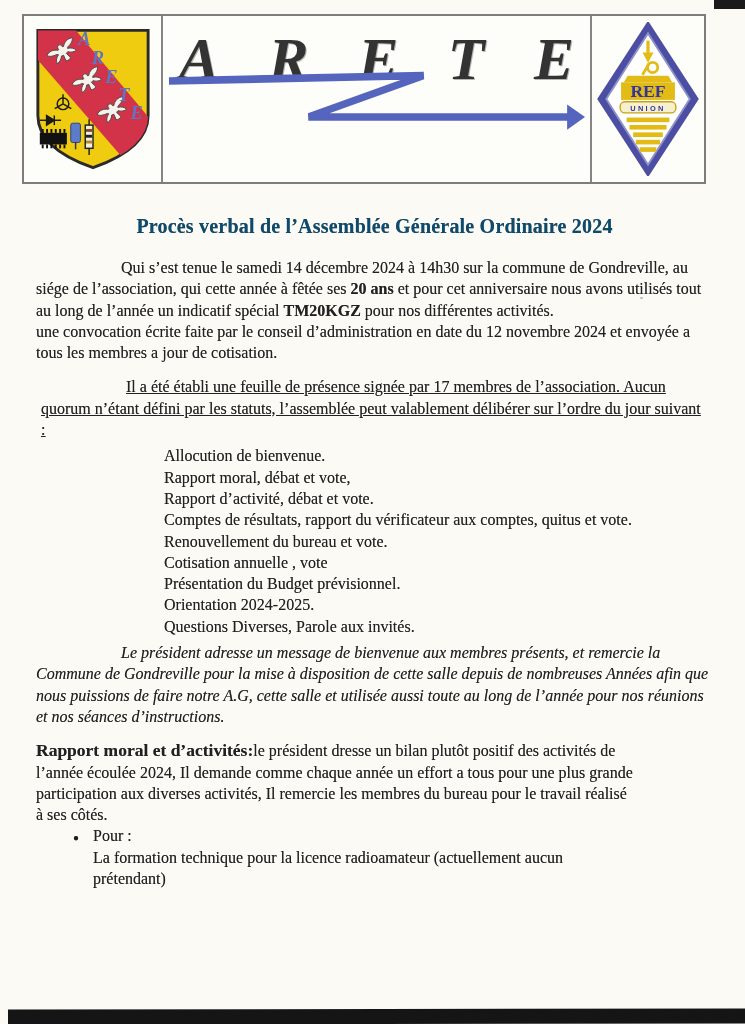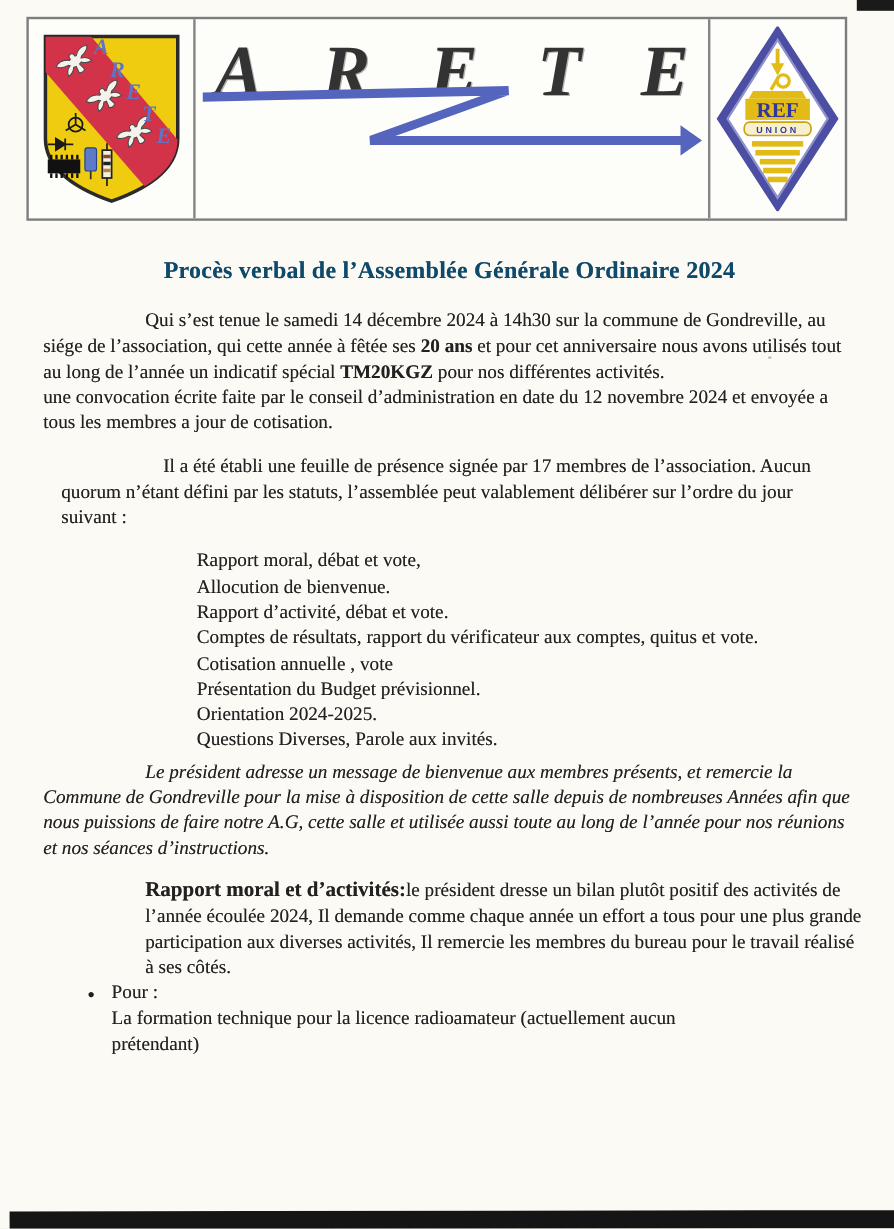--- a/index.html
+++ b/index.html
@@ -40,25 +40,25 @@
     font-size:16px; line-height:21.3px; text-shadow:0 0 .4px rgba(40,40,40,.55);
   }
   .title {
     font-size:20px; line-height:25px; font-weight:bold; text-align:center;
     margin:0 0 18px 0; color:#0c4a6e; letter-spacing:.2px;
   }
   .p-indent { text-indent:85px; }
   .p1 { margin:0; }
   .p2 { margin:0 0 13px 0; }
   .p3 { margin:0 0 13px 0; }
-  .p4 { margin:15px; }
+  .p4 { margin:5px;text-decoration:underline; }
   .agenda { margin:0 0 5px 128px; }
   .agenda-item { white-space:nowrap; }
   .p5 { margin:0 0 13px 0;font-style:italic; }
-  .rapport { margin-left:85px; width:600px; }
+  .rapport { width:600px; }
   .rapport-head { font-size:17.5px; }
   .bullet-item { position:relative; margin-left:57px; width:502px; }
   .bullet-item::before { content:"\25CF"; position:absolute; left:-20px; top:2px; font-size:10px; color:#1d1d1d; }
   
   .corner-mark { position:absolute; right:0; top:0; width:31px; height:9px; background:#1a1a1a; }
   .bottom-bar  { position:absolute; left:8px; right:-2px; top:1009px; height:15px; background:#151515; transform:rotate(-0.08deg); }
   .speck { position:absolute; border-radius:50%; background:#b9b7af; }
   .speck.s1 { left:427px; top:16px;  width:3px; height:3px; }
   .speck.s2 { left:640px; top:297px; width:3px; height:2px; }
   .speck.s3 { left:690px; top:60px;  width:2px; height:3px; }
@@ -195,24 +195,25 @@
     <h1 class="title">Procès verbal de l’Assemblée Générale Ordinaire 2024</h1>
 
     <p class="p1 p-indent"><span>Qui s’est tenue le samedi 14 décembre 2024 à 14h30 sur la commune de Gondreville, au siége de l’association, qui cette année à fêtée ses </span><b>20 ans</b><span> et pour cet anniversaire nous avons utilisés tout au long de l’année un indicatif spécial </span><b>TM20KGZ</b><span> pour nos différentes activités.</span></p>
 
     <p class="p2">une convocation écrite faite par le conseil d’administration en date du 12 novembre 2024 et envoyée a tous les membres a jour de cotisation.</p>
 
 
     <p class="p4 p-indent">Il a été établi une feuille de présence signée par 17 membres de l’association. Aucun quorum n’étant défini par les statuts, l’assemblée peut valablement délibérer sur l’ordre du jour suivant :</p>
 
     <div class="agenda">
+      <div class="agenda-item">Allocution de bienvenue.</div>
       <div class="agenda-item">Rapport moral, débat et vote,</div>
-      <div class="agenda-item">Allocution de bienvenue.</div>
       <div class="agenda-item">Rapport d’activité, débat et vote.</div>
       <div class="agenda-item">Comptes de résultats, rapport du vérificateur aux comptes, quitus et vote.</div>
+      <div class="agenda-item">Renouvellement du bureau et vote.</div>
       <div class="agenda-item">Cotisation annuelle , vote</div>
       <div class="agenda-item">Présentation du Budget prévisionnel.</div>
       <div class="agenda-item">Orientation 2024-2025.</div>
       <div class="agenda-item">Questions Diverses, Parole aux invités.</div>
     </div>
 
     <p class="p5 p-indent">Le président adresse un message de bienvenue aux membres présents, et remercie la Commune de Gondreville pour la mise à disposition de cette salle depuis de nombreuses Années afin que nous puissions de faire notre A.G, cette salle et utilisée aussi toute au long de l’année pour nos réunions et nos séances d’instructions.</p>
 
     <div class="rapport"><b class="rapport-head">Rapport moral et d’activités:</b><span>le président dresse un bilan plutôt positif des activités de l’année écoulée 2024, Il demande comme chaque année  un effort a tous pour une plus grande participation aux diverses activités, Il remercie les membres du bureau pour le travail réalisé à ses côtés.</span></div>
 

